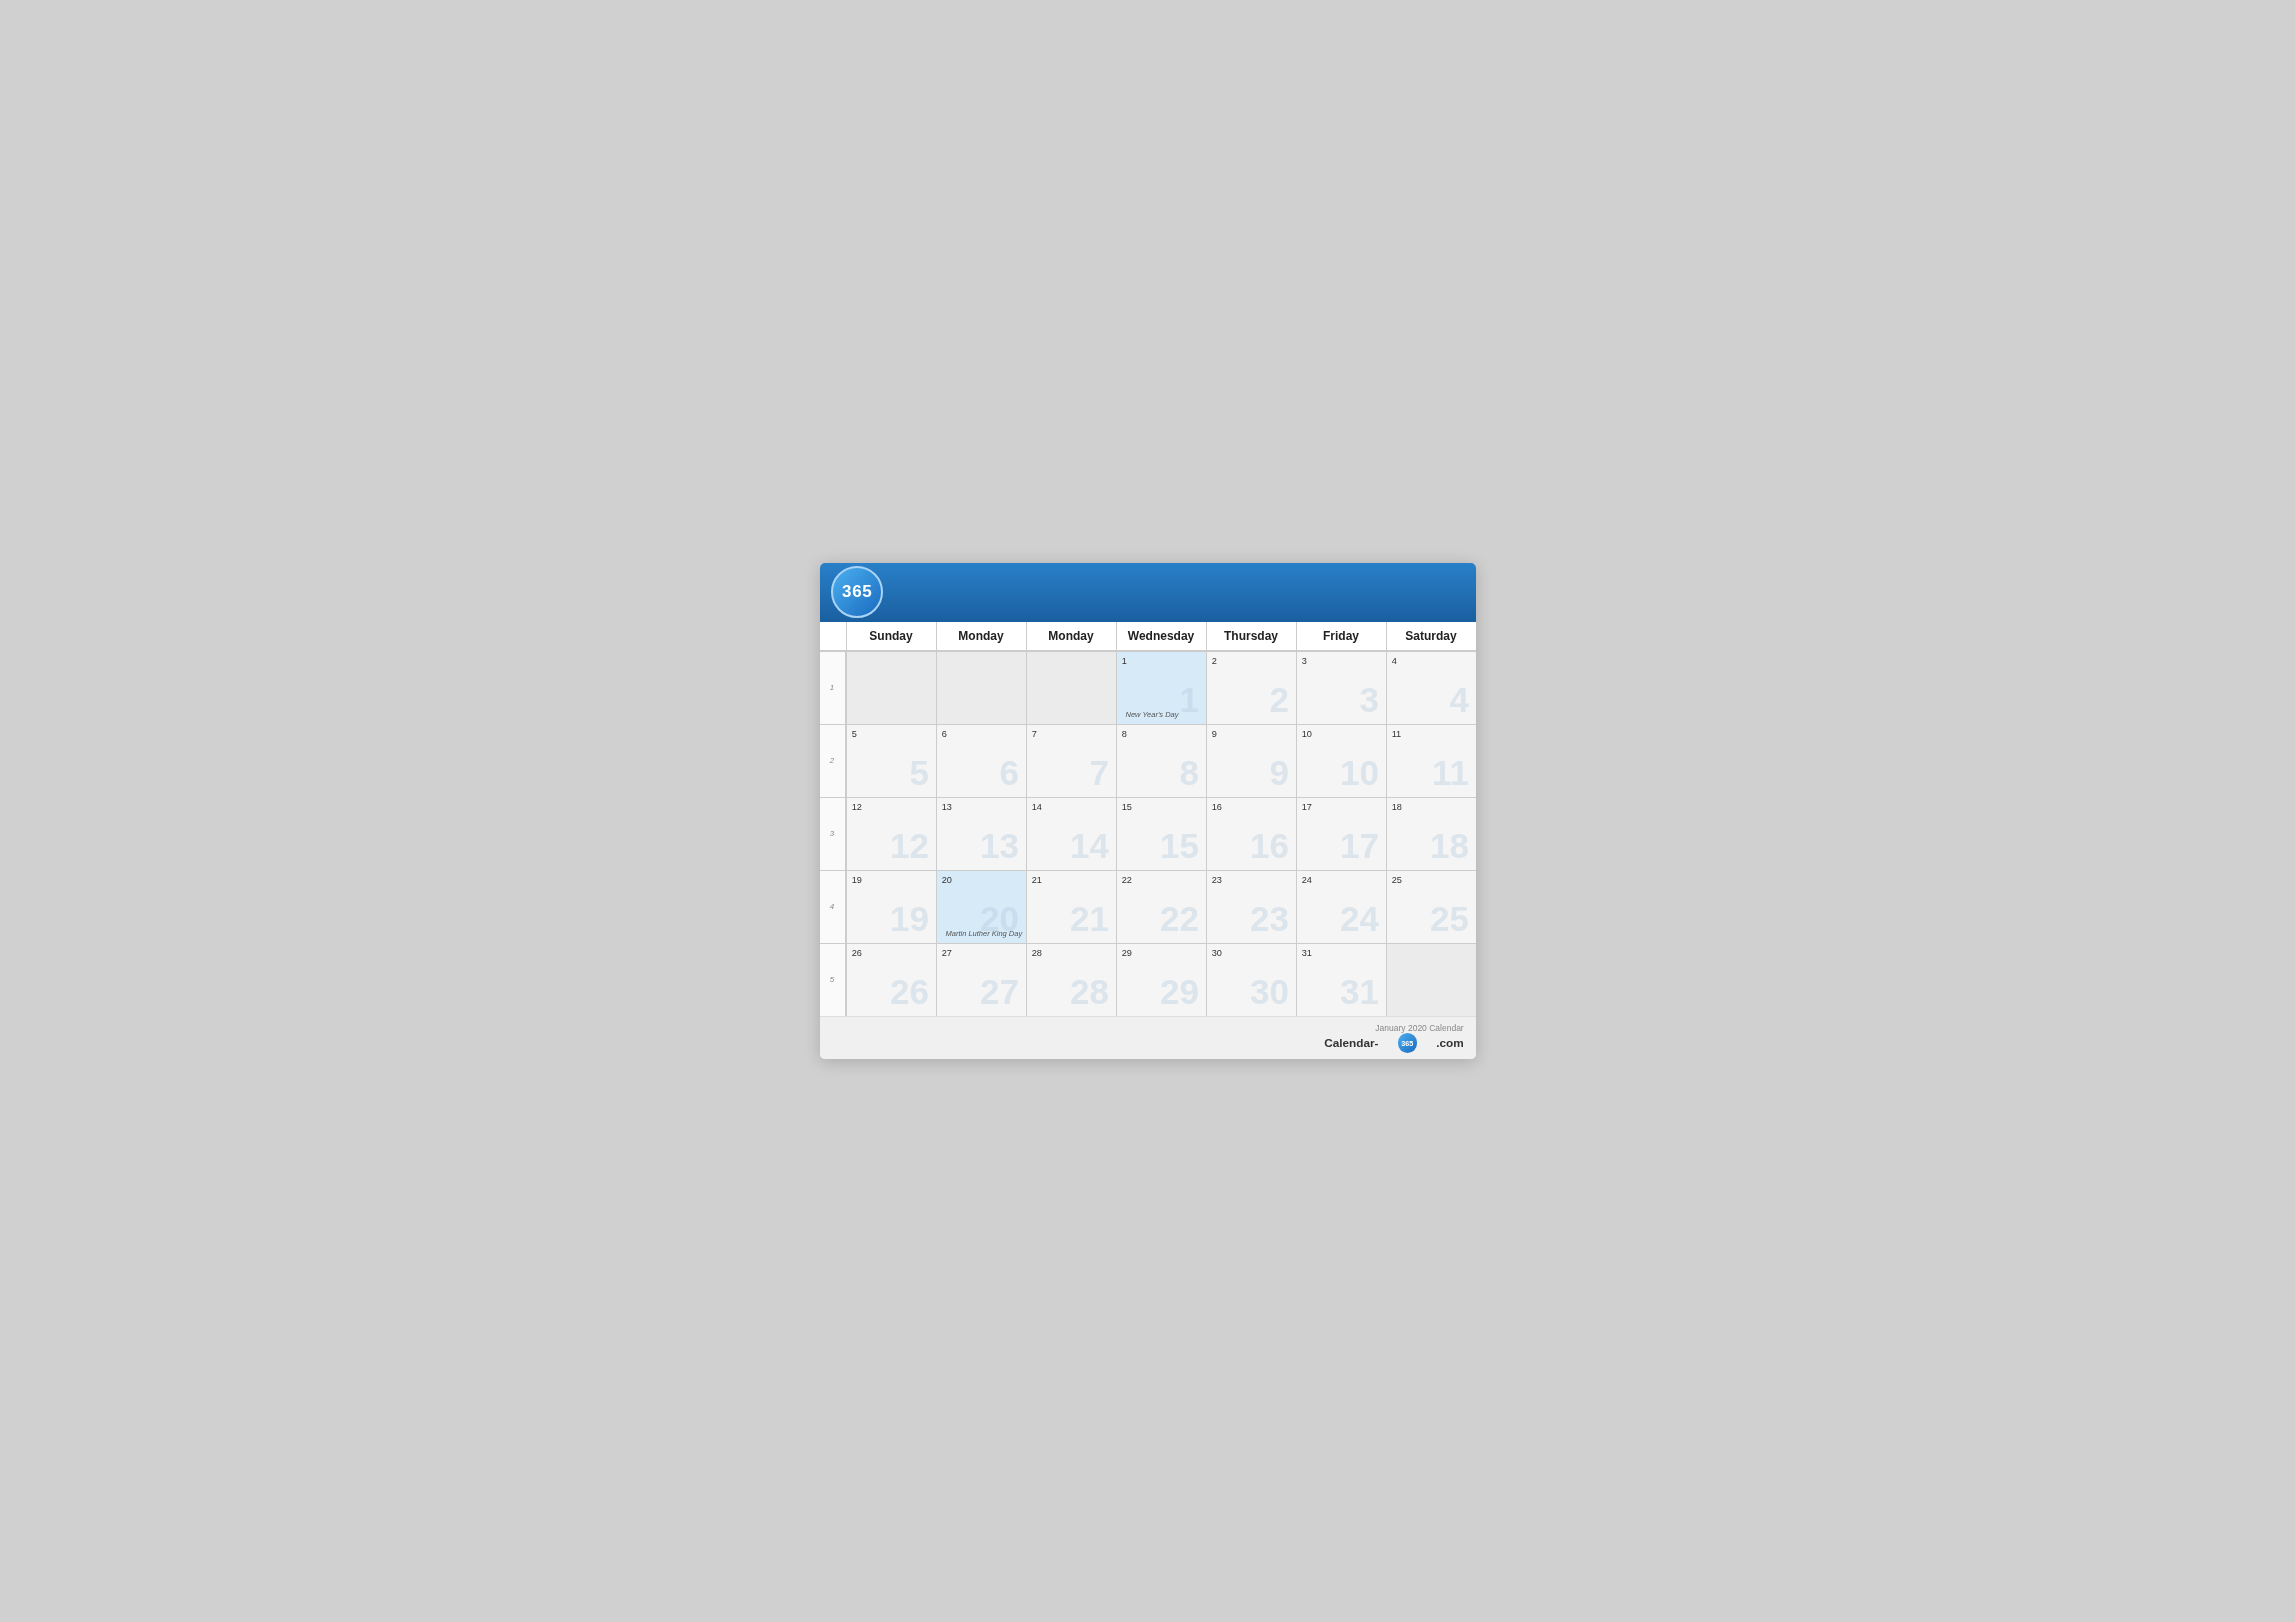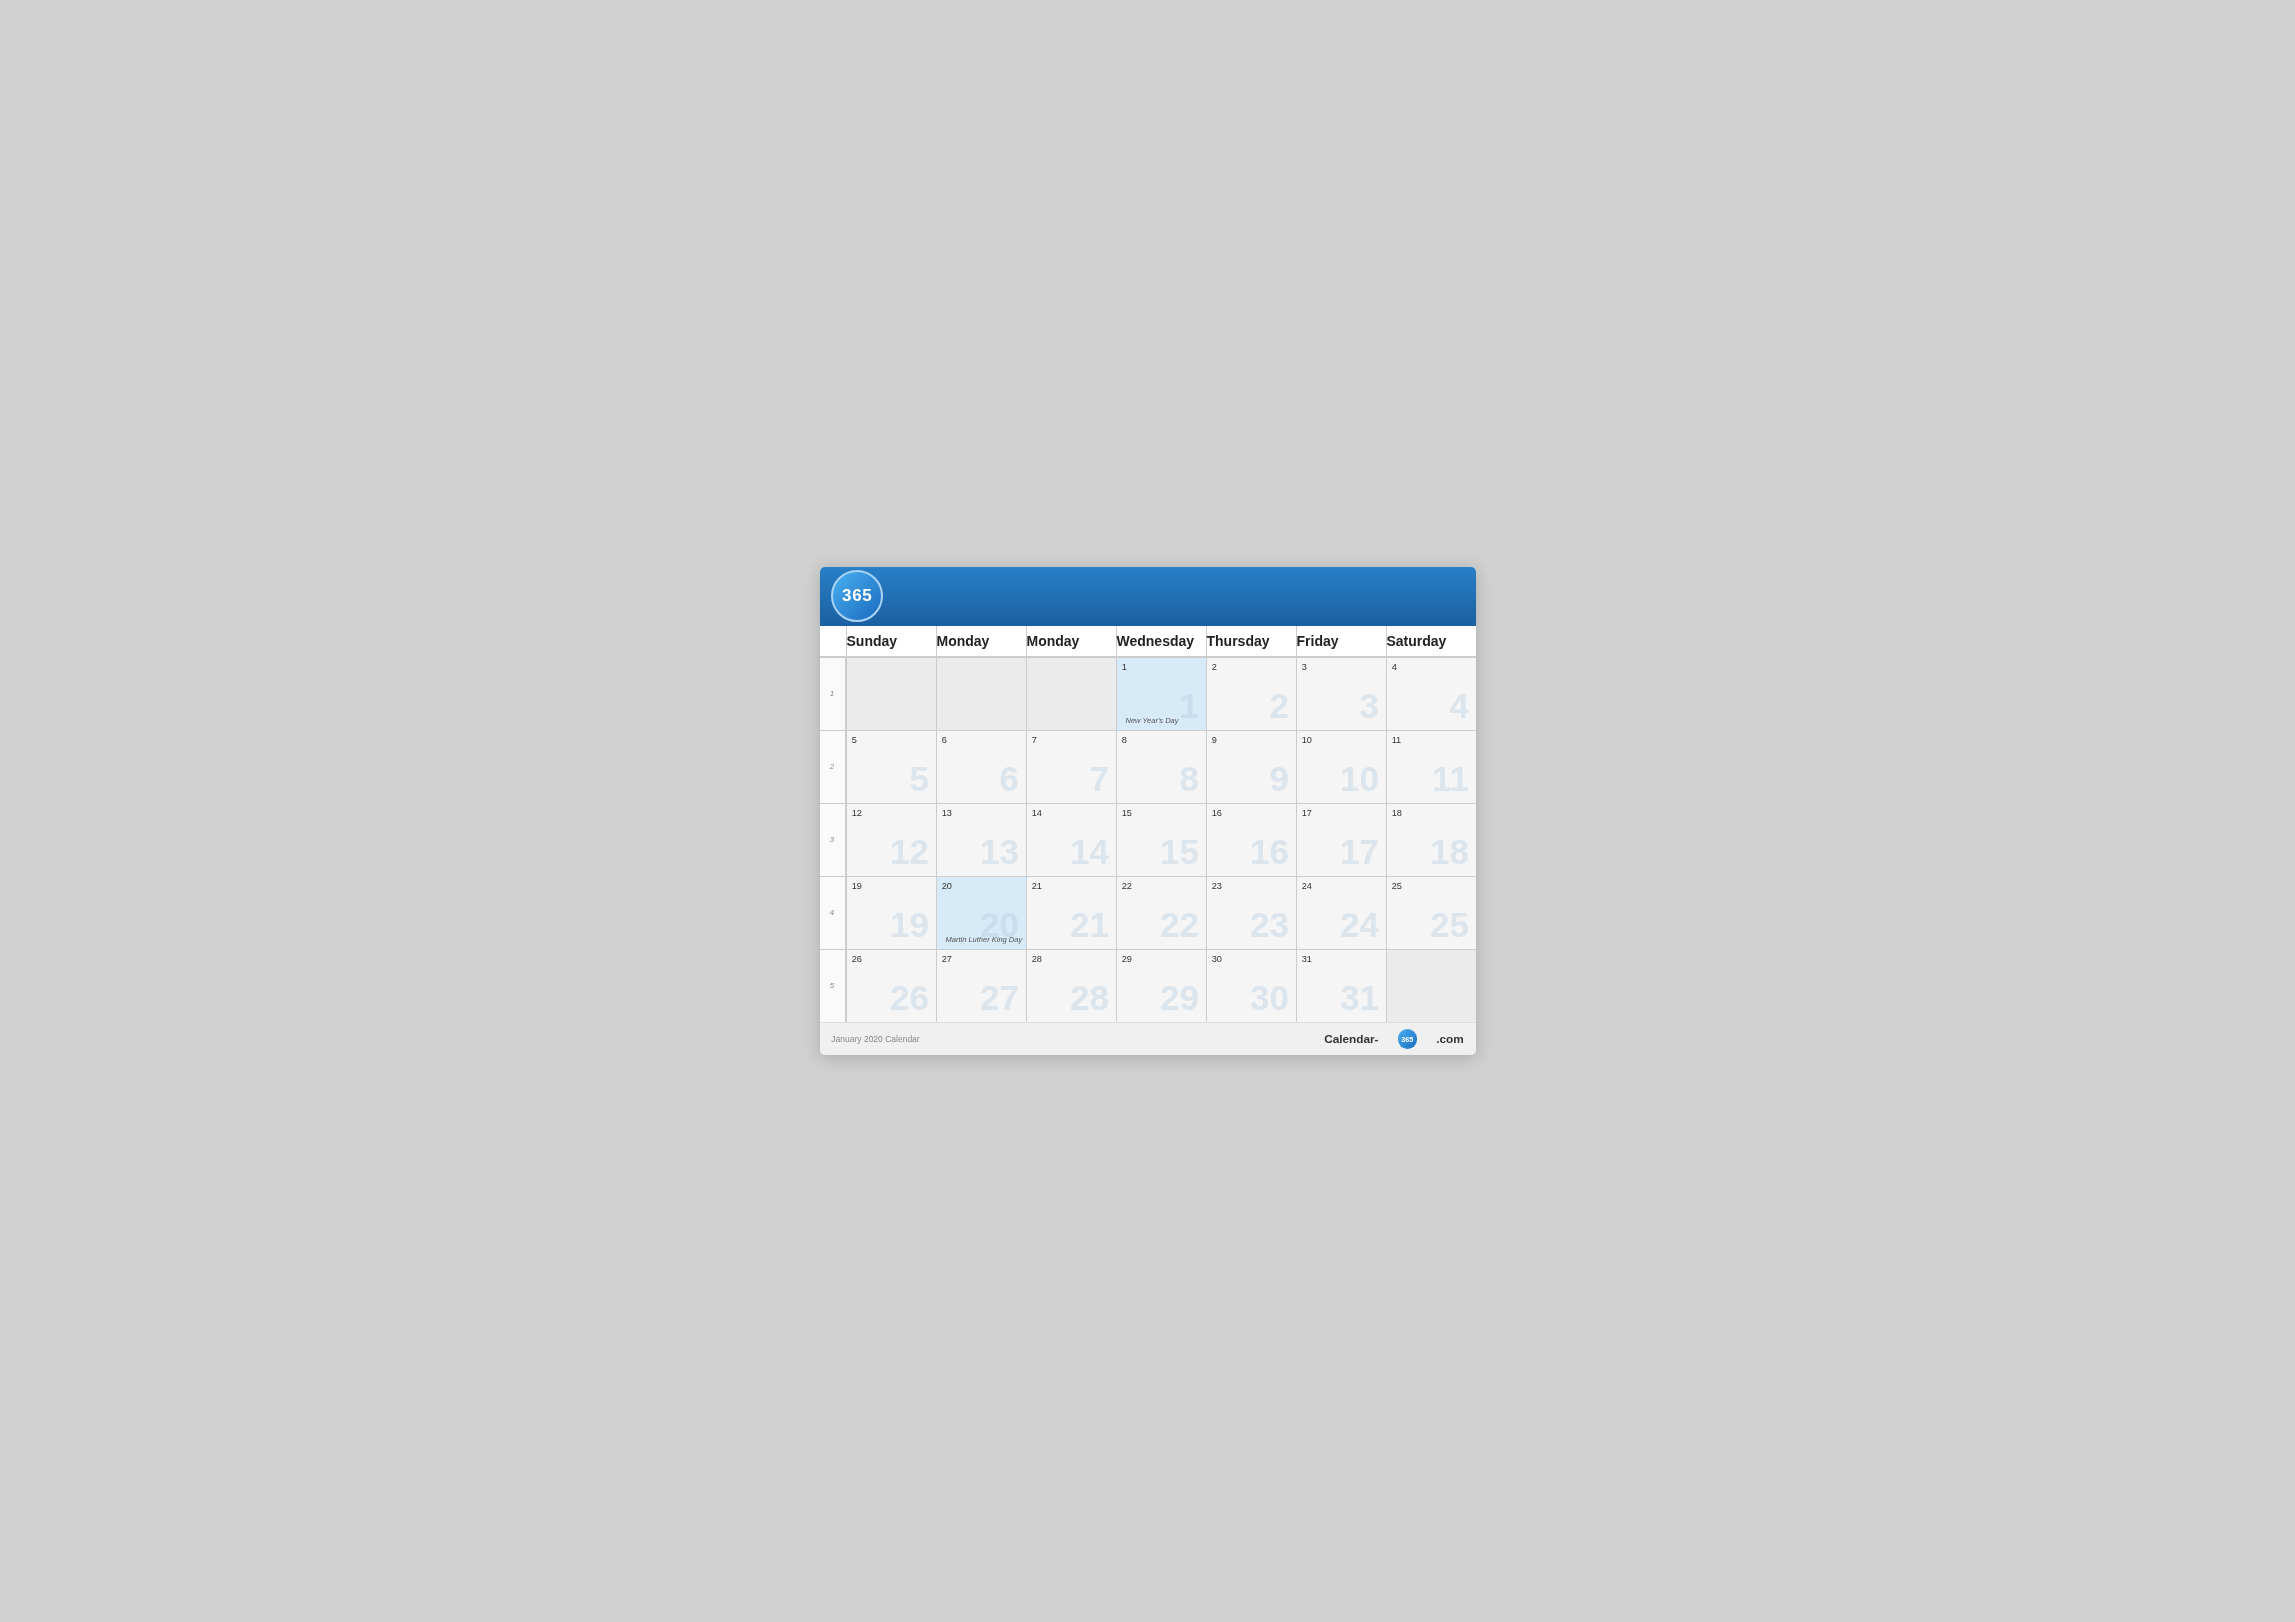--- a/index.html
+++ b/index.html
@@ -62,22 +62,23 @@
     .days-header {
       display: grid;
       grid-template-columns: 26px repeat(7, 1fr);
       background: #fff;
       border-bottom: 0.7px solid #ccc;
     }
     .week-num-header {
       background: #fff;
     }
     .day-header {
+      text-align: center;
       padding: 7.9px 0 6.5px 0;
-      font-size: 14px;
+      font-size: 12px;
       font-weight: 700;
       color: #222;
       border-left: 0.7px solid #ccc;
     }
     
     .calendar-body {
       background: #fff;
     }
     .calendar-row {
       display: grid;
@@ -134,23 +135,24 @@
       display: block;
       position: absolute;
       bottom: 5.2px;
       left: 9px;
     }
     
     .calendar-footer {
       background: #f0f0f0;
       padding: 6.5px 11.8px;
       display: flex;
-      align-items: center;
+      align-items: flex-end;
       justify-content: space-between;
       border-top: 0.7px solid #ddd;
+      flex-direction: column;
     }
     .footer-left {
       font-size: 8.5px;
       color: #888;
     }
     .footer-right {
       display: flex;
       align-items: center;
       gap: 19px;
       font-size: 11.8px;

